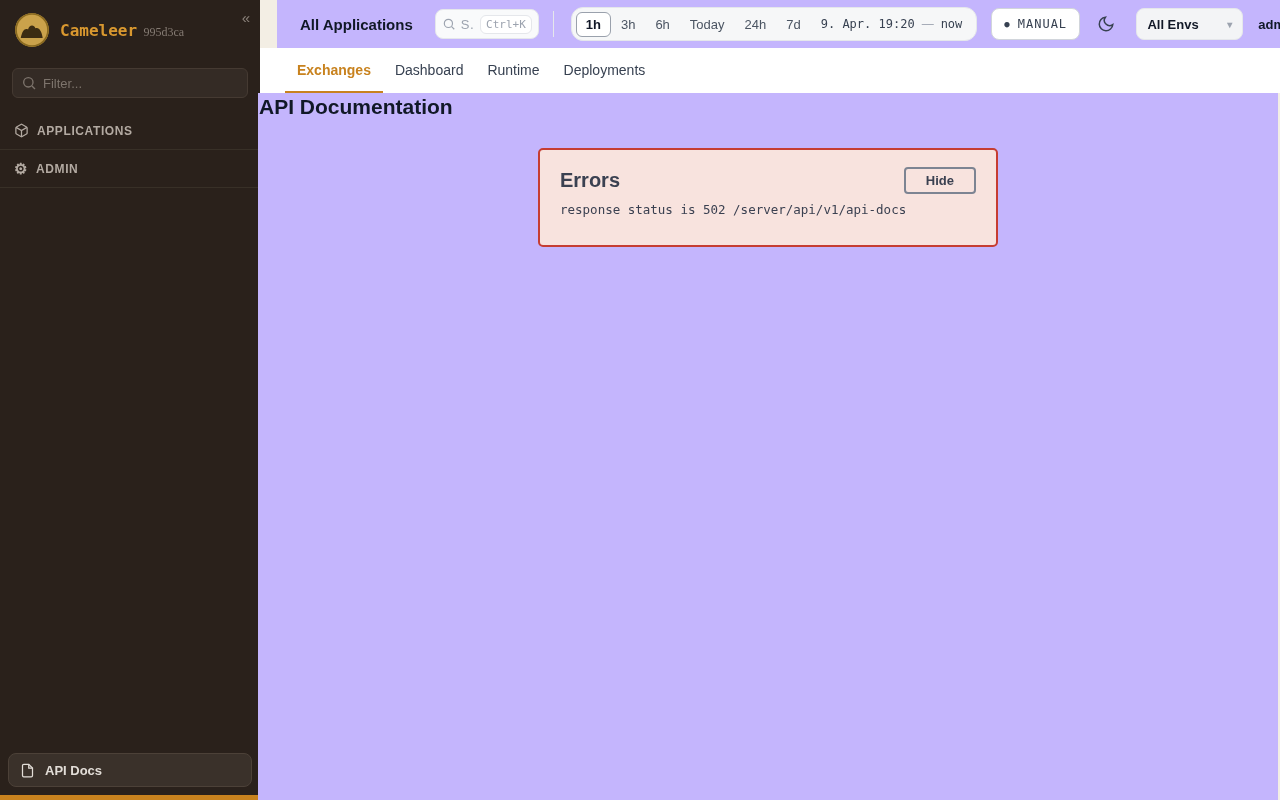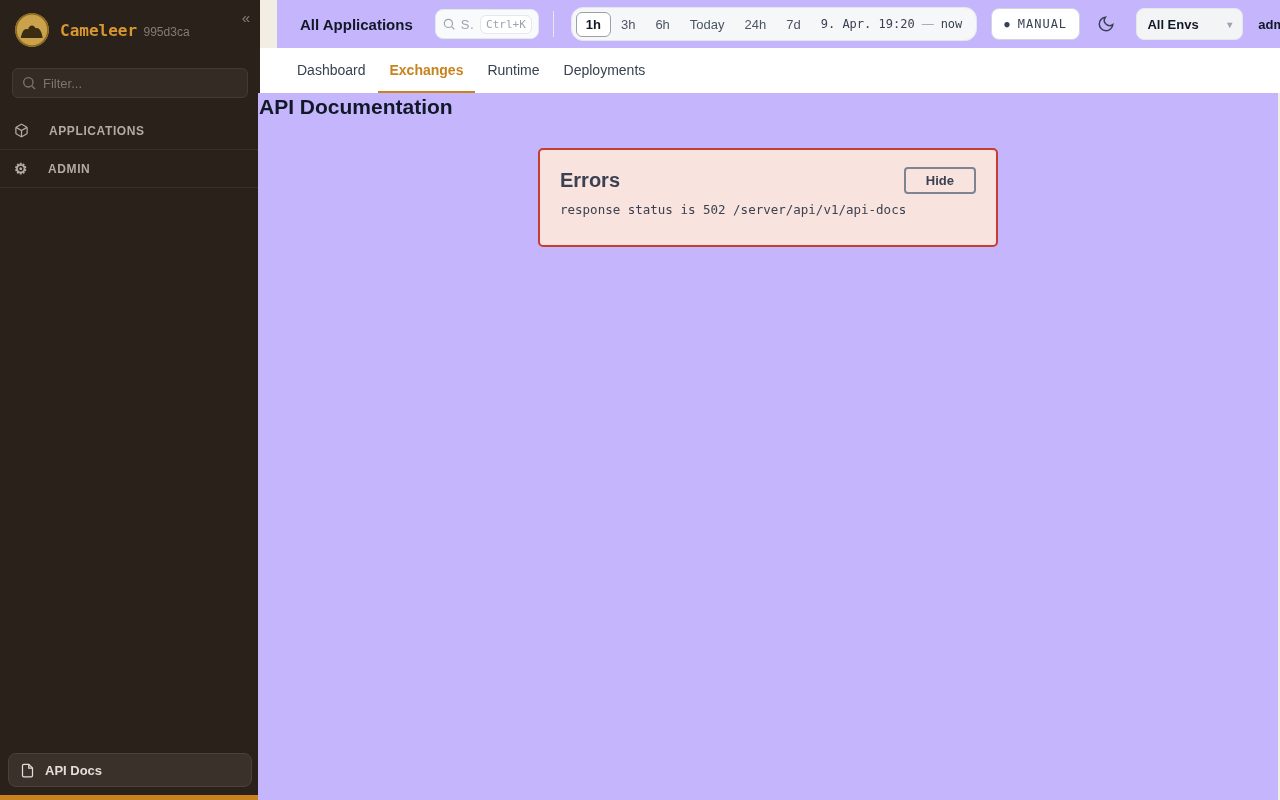--- a/index.html
+++ b/index.html
@@ -5,29 +5,29 @@
   * { box-sizing: border-box; margin: 0; padding: 0; }
   html, body { width: 1280px; height: 800px; overflow: hidden; }
   body { font-family: "Liberation Sans", sans-serif; background: #f3eee4; position: relative; }
 
   
   .sidebar { position: absolute; left: 0; top: 0; width: 260px; height: 800px;
              background: #2a211b; display: flex; flex-direction: column; color: #b3aaa2; }
   .sb-top { display: flex; align-items: center; gap: 10px; padding: 12px 12px 10px 14px; position: relative; }
   .logo-circle { width: 36px; height: 36px; flex: 0 0 36px; }
   .brand-text { color: #d9982f; font-family: "DejaVu Sans Mono", monospace; font-weight: 700; font-size: 16px; }
-  .brand-suffix { color: #857b73; font-family: Liberation Sans, sans-serif; font-size: 12px; margin-left: 2px; }
+  .brand-suffix { color: #857b73; font-family: Liberation Serif, serif; font-size: 12px; margin-left: 2px; }
   .collapse-btn { position: absolute; right: 10px; top: 10px; color: #8a817a; font-size: 15px;
                   background: none; border: none; cursor: pointer; line-height: 1; }
   .sb-filter { margin: 10px 12px 14px; position: relative; }
   .sb-filter input { width: 100%; height: 30px; background: #342b25; border: 1px solid #453a32;
                      border-radius: 6px; color: #cfc8c1; font-size: 13px; padding: 0 10px 0 30px; outline: none; }
   .sb-filter input::placeholder { color: #7d746c; }
   .sb-filter .icn { position: absolute; left: 9px; top: 7px; color: #7d746c; }
-  .sb-section { height: 38px; display: flex; align-items: center; gap: 20px; padding: 0 14px;
+  .sb-section { height: 38px; display: flex; align-items: center; gap: 8px; padding: 0 14px;
                 font-size: 12px; font-weight: 700; letter-spacing: 0.6px; color: #b3aaa2;
                 border-bottom: 1px solid #383027; cursor: pointer; }
   .sb-section:first-of-type { border-top: 1px solid #383027; }
   .gear-glyph { font-size: 15px; line-height: 1; color: #b3aaa2; }
   .sb-spacer { flex: 1; }
   .sb-bottom { padding: 8px; }
   .api-docs-item { height: 34px; background: #3a312a; border: 1px solid #4c4138; border-radius: 8px;
                    display: flex; align-items: center; gap: 10px; padding: 0 11px; color: #e2ddd7;
                    font-size: 13px; font-weight: 600; cursor: pointer; }
   .sb-accent-bar { height: 5px; background: #c8821e; width: 100%; }
@@ -191,22 +191,22 @@
 
   <div class="env-select">
     <span>All Envs</span>
     <span class="env-chevron">▾</span>
   </div>
 
   <span class="hdr-user">adm</span>
 </header>
 
 <nav class="tabsrow">
+  <div class="tab active">Exchanges</div>
   <div class="tab">Dashboard</div>
-  <div class="tab active">Exchanges</div>
   <div class="tab">Runtime</div>
   <div class="tab">Deployments</div>
 </nav>
 
 <main class="main">
   <h1 class="page-title">API Documentation</h1>
 
 
   <section class="errors-box">
     <div class="errors-head">

